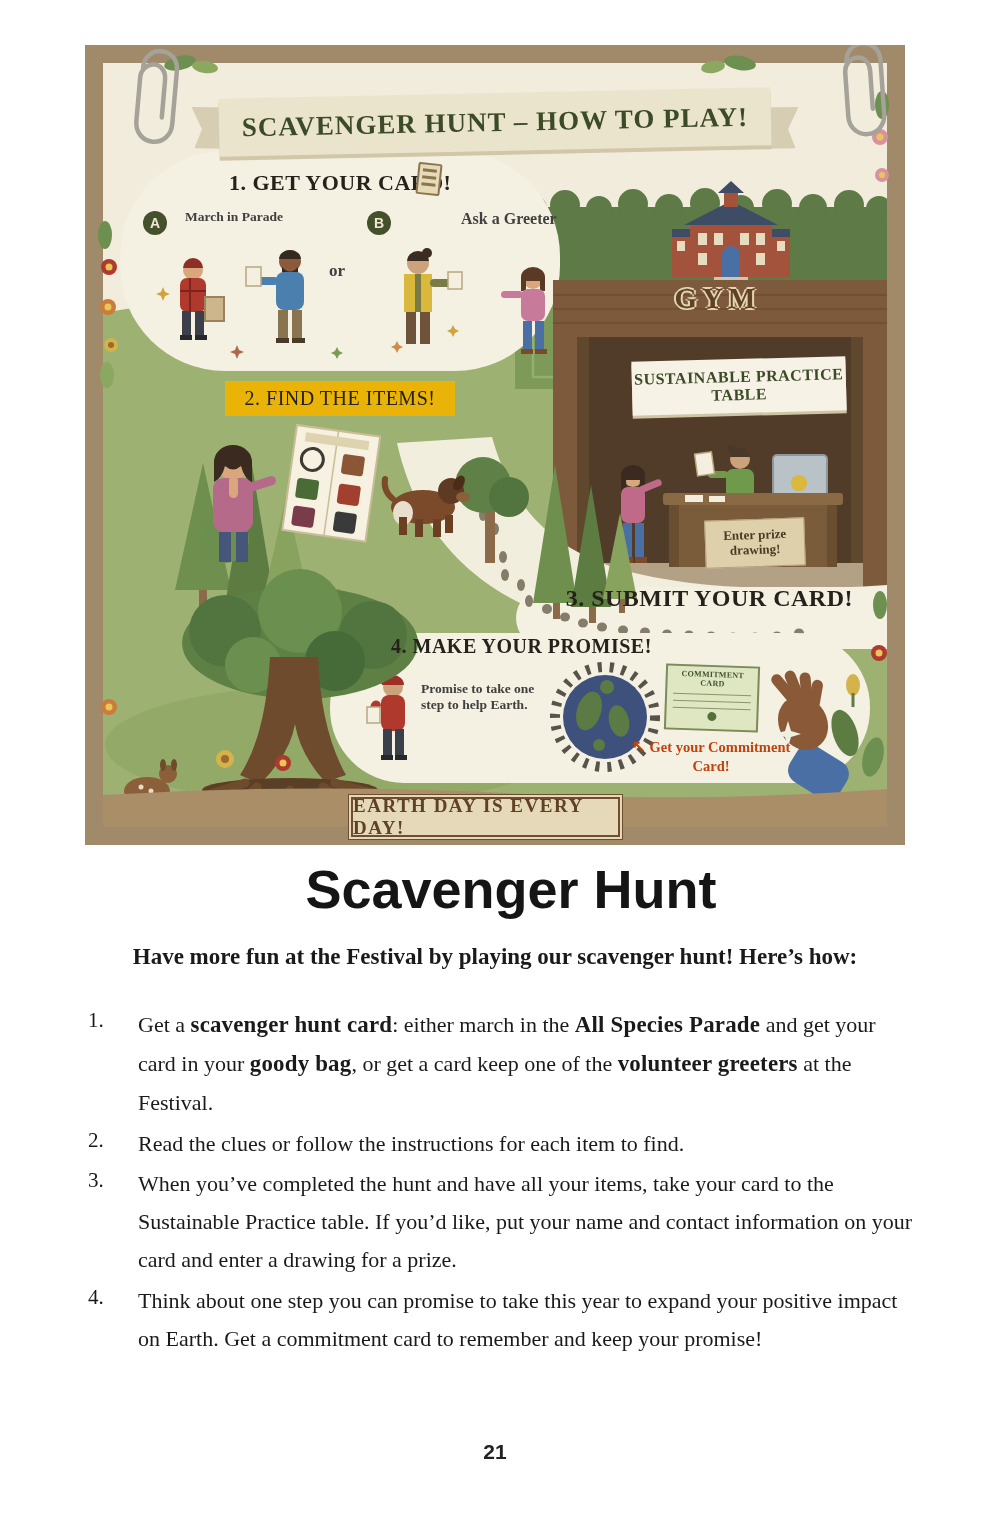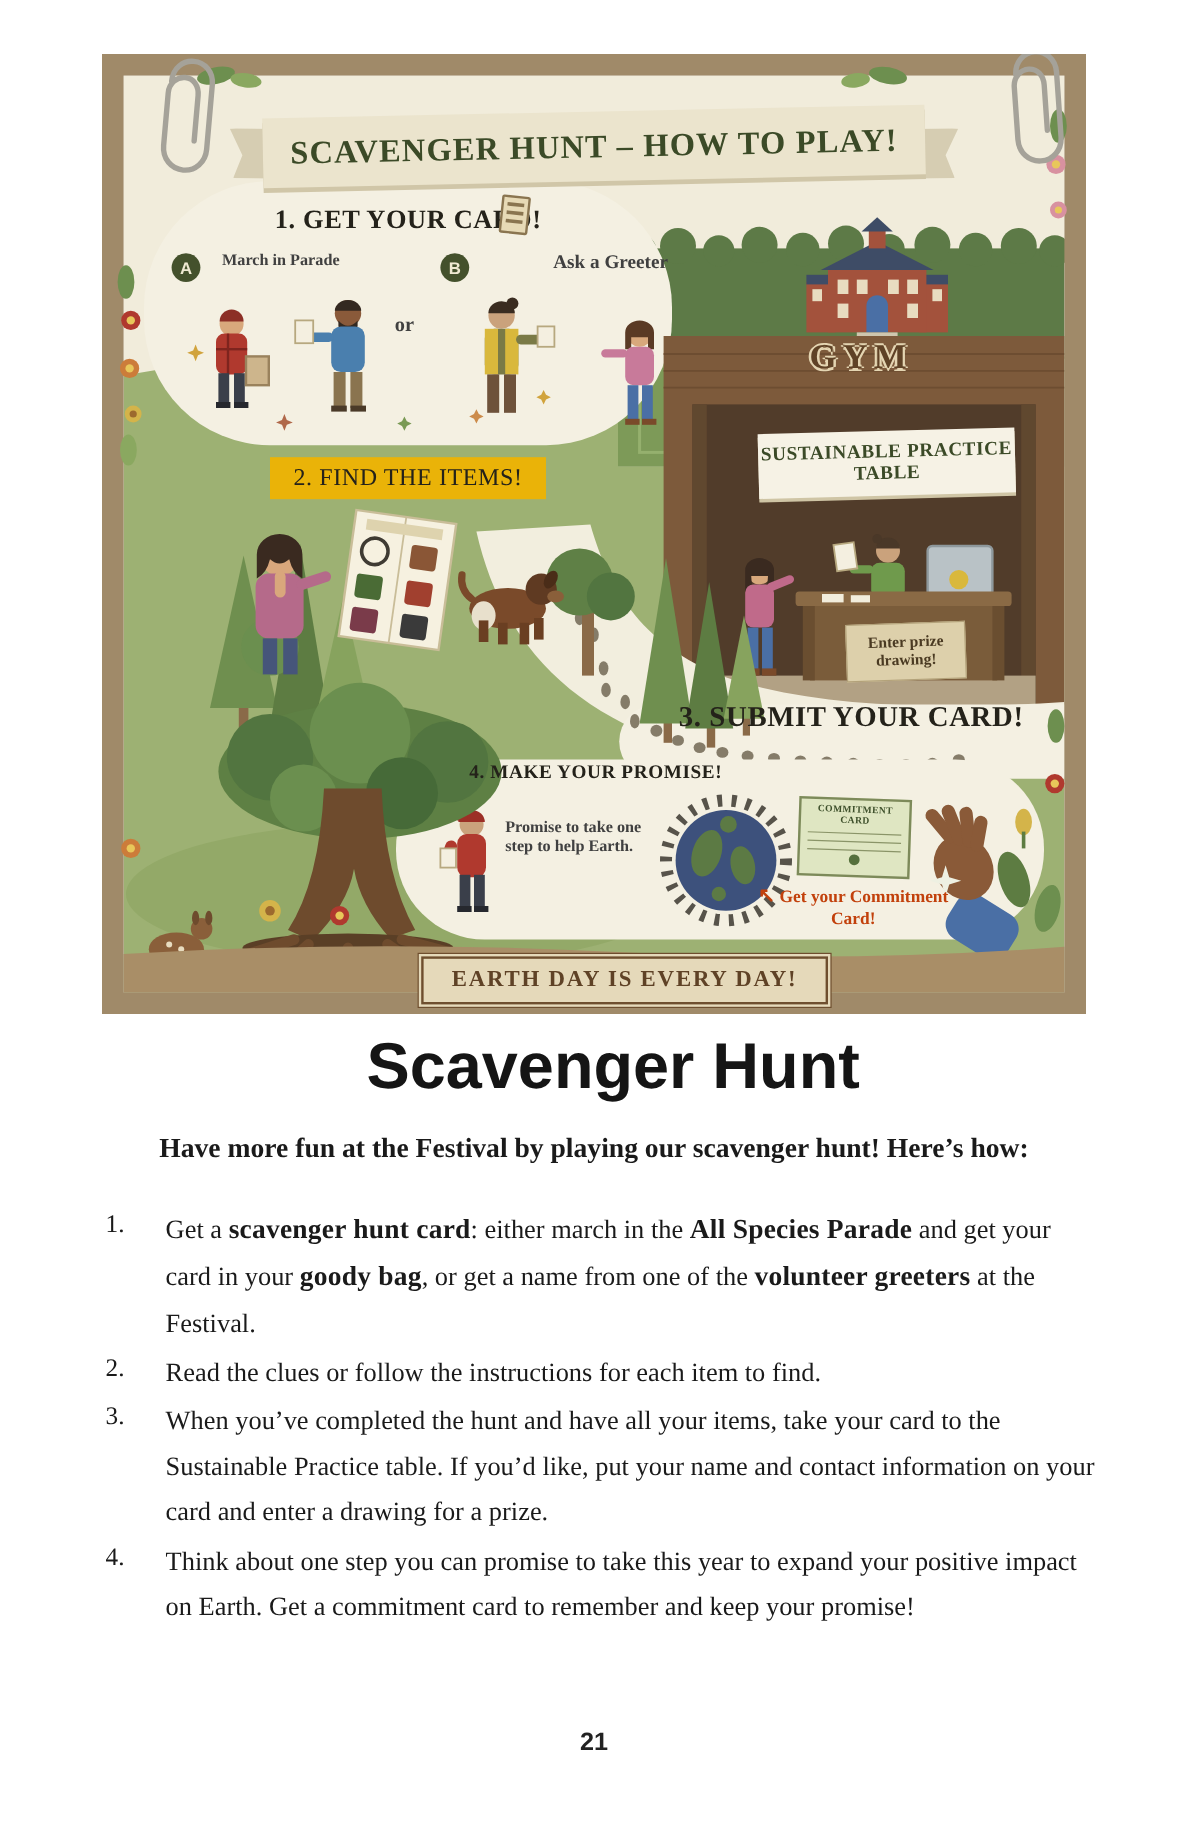--- a/index.html
+++ b/index.html
@@ -51,21 +51,21 @@
   .commit-card { left:580px; top:620px; width:94px; height:66px; background:#dfe6c2; border:2px solid #7d8a5a;
                  transform:rotate(2deg); padding:3px 6px; }
   .commit-card .cc-label { font-weight:bold; font-size:8px; text-align:center; color:#3f512c; letter-spacing:.3px; line-height:1.15; }
   .commit-card .cc-line { height:7px; border-bottom:1px solid #8a9468; }
   .commit-card .cc-dot { width:9px; height:9px; border-radius:50%; background:#55703c; margin:3px auto 0; }
 
   .cta { left:540px; top:691px; width:172px; text-align:center;
          font-weight:bold; font-size:14.5px; line-height:1.25; color:#c2410c; }
   .cta .arrow { font-size:17px; }
 
-  .footer-banner { left:266px; top:752px; width:339px; height:40px; background:#e5d9ba;
+  .footer-banner { left:266px; top:752px; width:269px; height:40px; background:#e5d9ba;
                    border:2px solid #6e4e2e; box-shadow:0 0 0 2px #e5d9ba, 0 0 0 3px #6e4e2e;
                    display:flex; align-items:center; justify-content:center;
                    font-weight:bold; font-size:19px; color:#5f4226; letter-spacing:1.5px; }
 
   
   .doc-title { position:absolute; top:858px; left:0; width:990px; text-align:center;
                font-family:"Liberation Sans", sans-serif; font-weight:bold; font-size:54px; color:#151515;padding-left:32px; }
   .intro { position:absolute; top:944px; left:0; width:990px; text-align:center;
            font-weight:bold; font-size:23px; color:#1a1a1a; }
   ol.instructions { position:absolute; top:1005px; left:88px; width:830px; list-style:none; }
@@ -474,21 +474,21 @@
     <div class="overlay small-label" style="left:376px; top:164px; width:100px; font-size:16px;">Ask a Greeter</div>
 
     <div class="overlay step2-box">2. FIND THE ITEMS!</div>
 
     <div class="overlay gym-sign">GYM</div>
     <div class="overlay table-banner">SUSTAINABLE PRACTICE TABLE</div>
     <div class="overlay prize-sign">Enter prize drawing!</div>
 
     <div class="overlay step-title" style="left:478px; top:540px; width:290px; font-size:24px; text-align:right;">3. SUBMIT YOUR CARD!</div>
 
-    <div class="overlay step-title" style="left:306px; top:590px; font-size:16px;">4. MAKE YOUR PROMISE!</div>
+    <div class="overlay step-title" style="left:306px; top:590px; font-size:20px;">4. MAKE YOUR PROMISE!</div>
     <div class="overlay small-label" style="left:336px; top:636px; width:130px; font-size:13.5px;">Promise to take one step to help Earth.</div>
 
     <div class="overlay commit-card">
       <div class="cc-label">COMMITMENT CARD</div>
       <div class="cc-line"></div>
       <div class="cc-line"></div>
       <div class="cc-line"></div>
       <div class="cc-dot"></div>
     </div>
 
@@ -499,21 +499,21 @@
 
     <div class="overlay footer-banner">EARTH DAY IS EVERY DAY!</div>
   </div>
 
   <h1 class="doc-title">Scavenger Hunt</h1>
   <p class="intro">Have more fun at the Festival by playing our scavenger hunt! Here’s how:</p>
 
   <ol class="instructions">
     <li>
       <span class="num">1.</span>
-      <span class="li-text"><span>Get a </span><b>scavenger hunt card</b><span>: either march in the </span><b>All Species Parade</b><span> and get your card in your </span><b>goody bag</b><span>, or get a name from one of the </span><b>volunteer greeters</b><span> at the Festival.</span></span>
+      <span class="li-text"><span>Get a </span><b>scavenger hunt card</b><span>: either march in the </span><b>All Species Parade</b><span> and get your card in your </span><b>goody bag</b><span>, or get a card keep one of the </span><b>volunteer greeters</b><span> at the Festival.</span></span>
     </li>
     <li>
       <span class="num">2.</span>
       <span class="li-text"><span>Read the clues or follow the instructions for each item to find.</span></span>
     </li>
     <li>
       <span class="num">3.</span>
       <span class="li-text"><span>When you’ve completed the hunt and have all your items, take your card to the Sustainable Practice table. If you’d like, put your name and contact information on your card and enter a drawing for a prize.</span></span>
     </li>
     <li>

